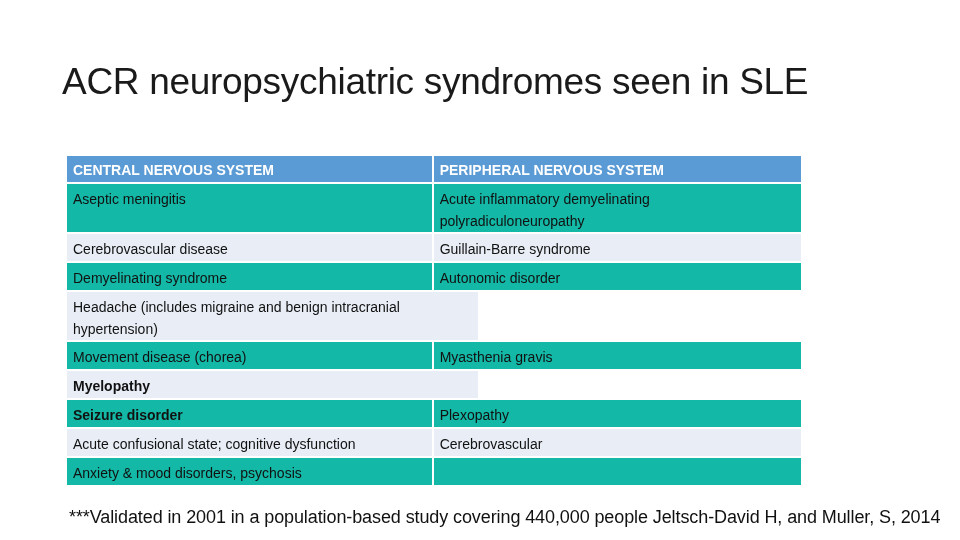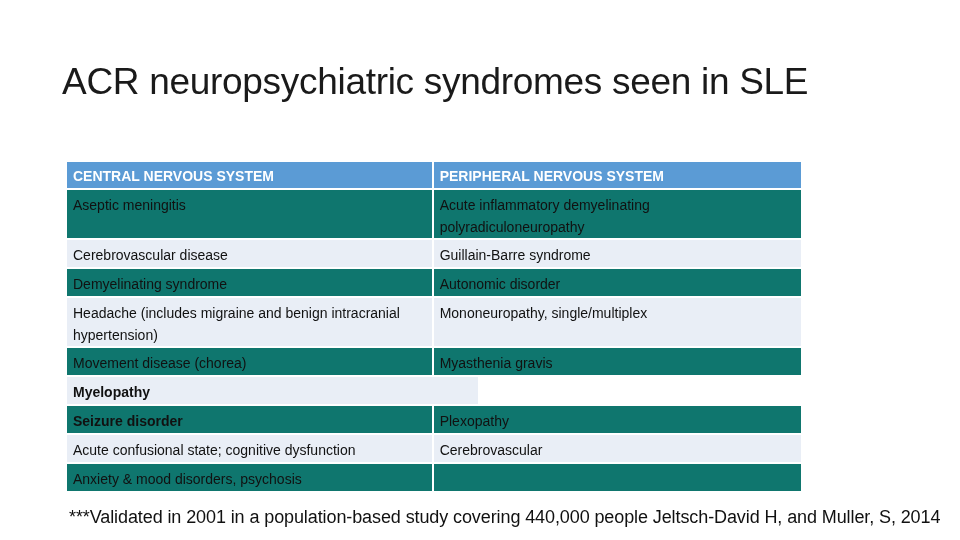--- a/index.html
+++ b/index.html
@@ -25,21 +25,21 @@
       font-size: 37px;
       font-weight: 400;
       color: #1a1a1a;
       letter-spacing: -0.3px;
       white-space: nowrap;
       line-height: 60px;
     }
     .table {
       position: absolute;
       left: 67px;
-      top: 162px;
+      top: 156px;
       width: 734px;
       border-collapse: separate;
       border-spacing: 0;
     }
     .table .row {
       display: flex;
     }
     .table .cell {
       box-sizing: border-box;
       padding: 4px 6px 0 6px;
@@ -51,21 +51,21 @@
     }
     .table .cell.left { width: 413px; }
     .table .cell.right { width: 414px; padding-left: 6px; border-right: none; }
     .row.header .cell {
       background: #5b9bd5;
       color: #ffffff;
       font-weight: 700;
       height: 28px;
       padding-top: 3px;
     }
-    .row.dark .cell { background: #0f766e; }
+    .row.dark .cell { background: #14b8a6; }
     .row.light .cell { background: #e9eef6; }
     .row.h1 .cell { height: 29px; }
     .row.h2 .cell { height: 50px; }
     .bold { font-weight: 700; }
     .footnote {
       position: absolute;
       left: 69px;
       top: 507px;
       font-size: 18px;
       color: #111111;
@@ -95,21 +95,20 @@
       <div class="cell right">Guillain-Barre syndrome</div>
     </div>
 
     <div class="row dark h1">
       <div class="cell left">Demyelinating syndrome</div>
       <div class="cell right">Autonomic disorder</div>
     </div>
 
     <div class="row light h2">
       <div class="cell left">Headache (includes migraine and benign intracranial hypertension)</div>
-      <div class="cell right">Mononeuropathy, single/multiplex</div>
     </div>
 
     <div class="row dark h1">
       <div class="cell left">Movement disease (chorea)</div>
       <div class="cell right">Myasthenia gravis</div>
     </div>
 
     <div class="row light h1">
       <div class="cell left bold">Myelopathy</div>
     </div>

